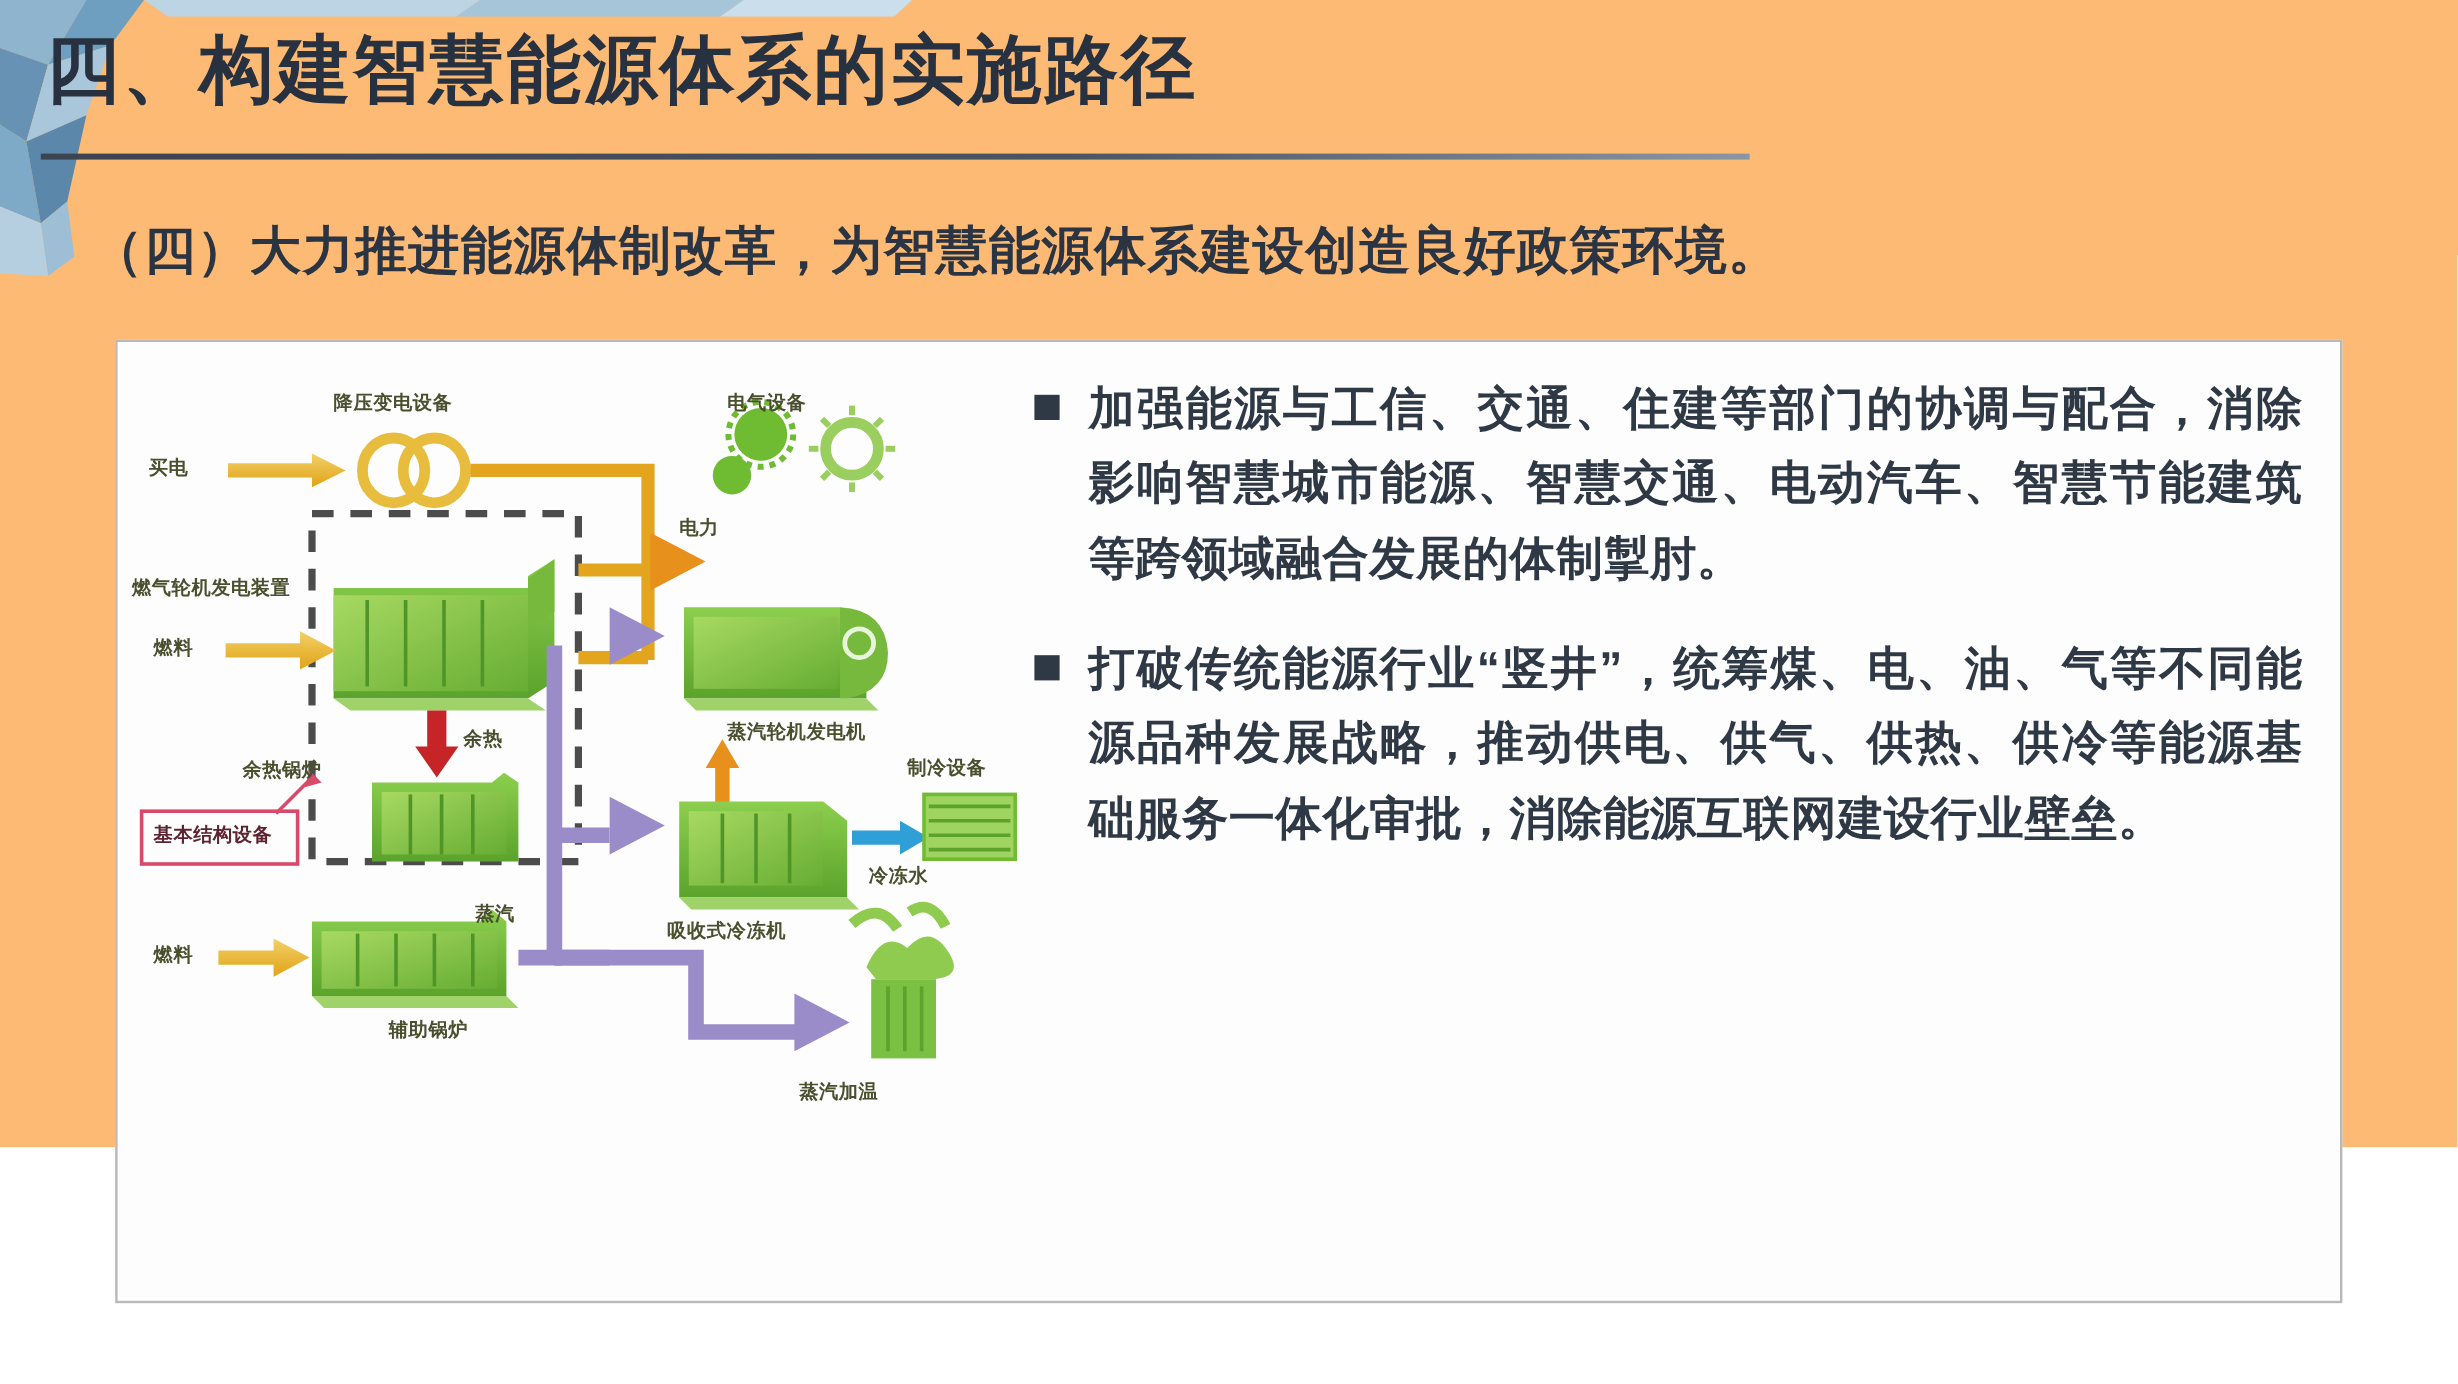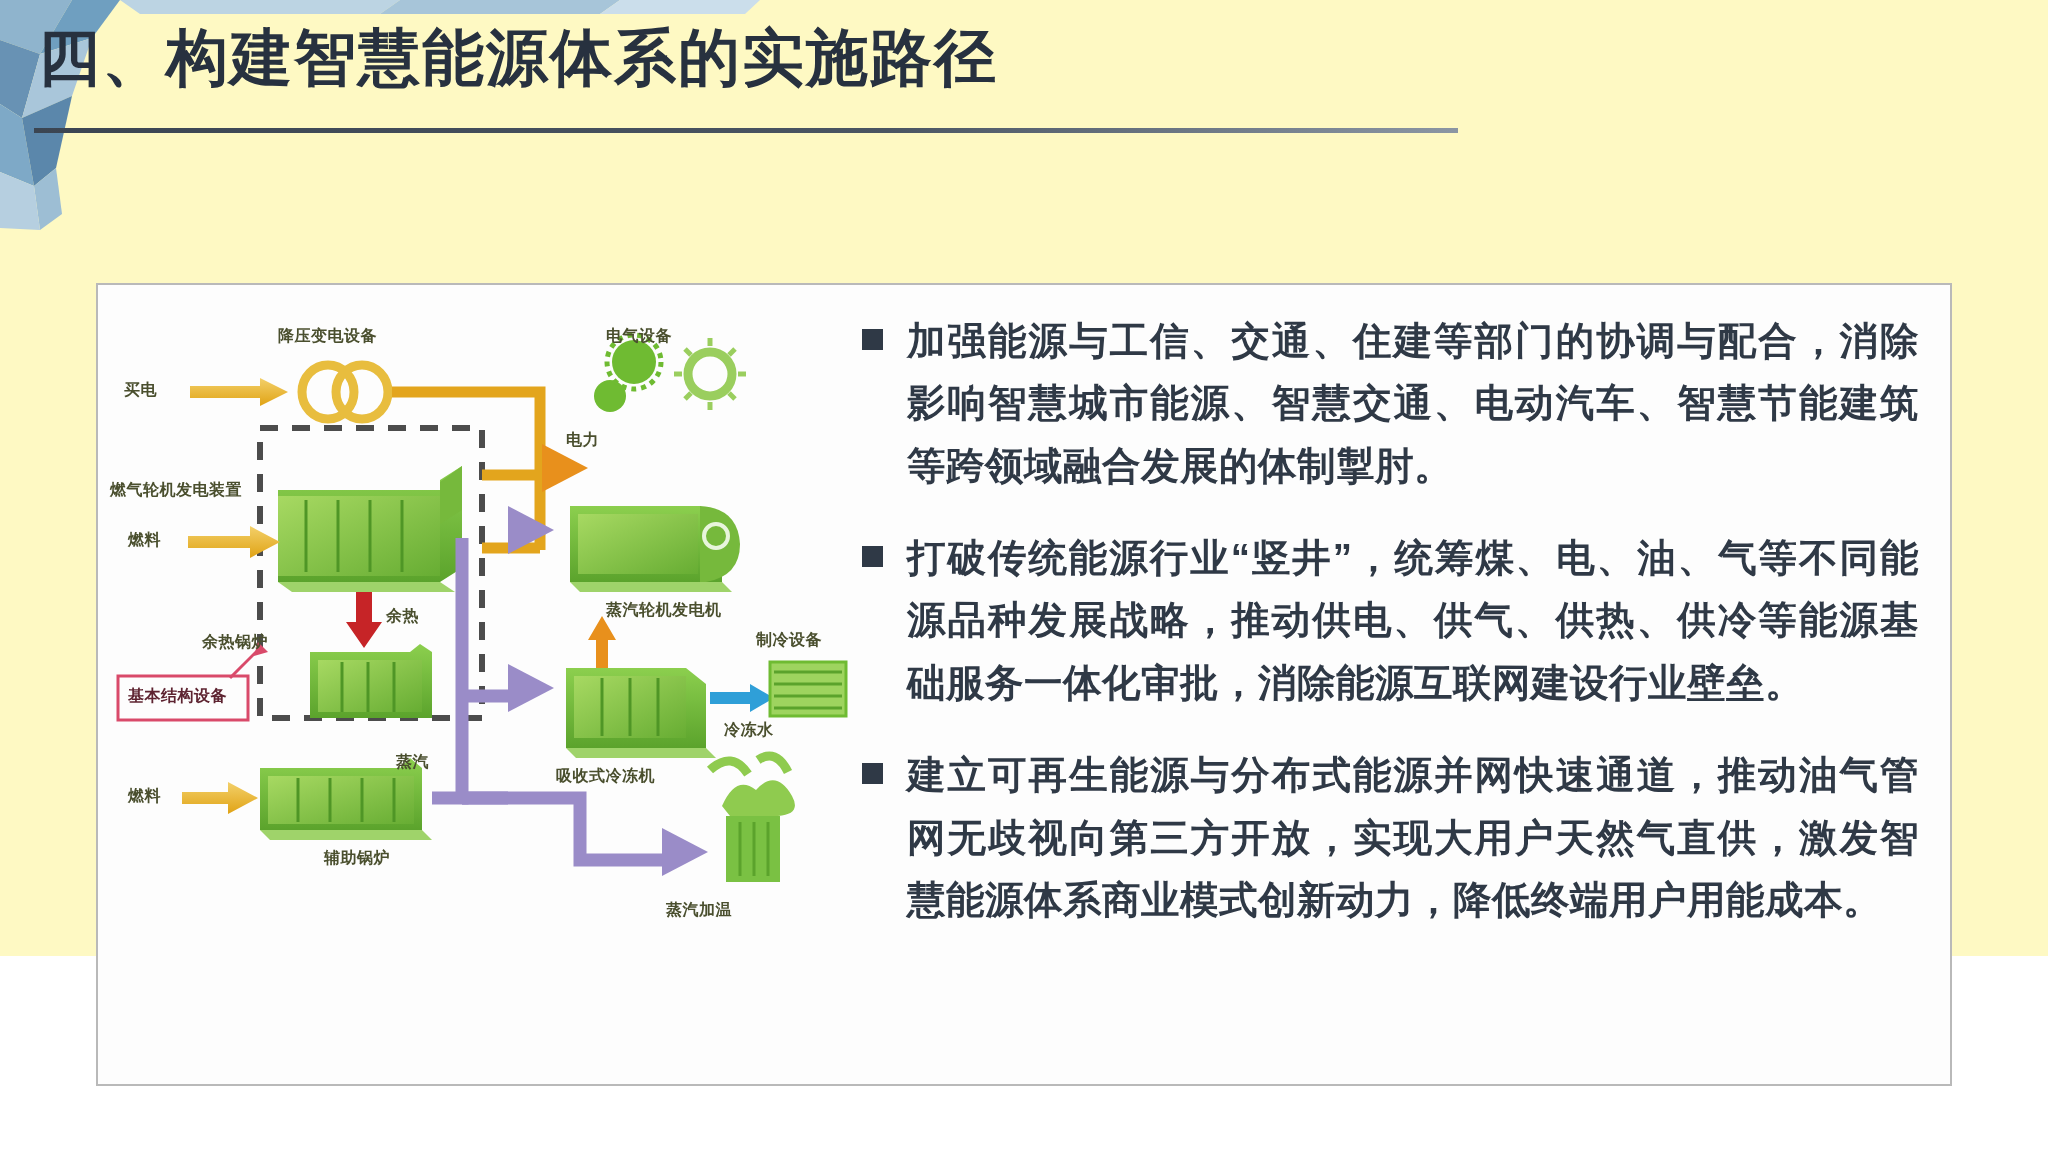--- a/index.html
+++ b/index.html
@@ -5,21 +5,21 @@
   * { box-sizing: border-box; margin: 0; padding: 0; }
   html, body {
     width: 2048px; height: 1153px;
     background: #ffffff;
     font-family: "Liberation Sans", "DejaVu Sans", sans-serif;
     overflow: hidden;
   }
   .slide {
     position: relative;
     width: 2048px; height: 956px;
-    background: #fef9c3;
+    background: #fdba74;
   }
 
   
   .deco-left {
     position: absolute; left: 0; top: 0;
     width: 120px; height: 230px;
     pointer-events: none;
   }
   .deco-top {
     position: absolute; left: 0; top: 0;
@@ -133,20 +133,21 @@
   </svg>
   <svg class="deco-top" viewBox="0 0 760 14" preserveAspectRatio="none">
     <polygon points="120,0 400,0 380,14 140,14" fill="#bcd4e3"></polygon>
     <polygon points="400,0 620,0 600,14 380,14" fill="#a7c5d9"></polygon>
     <polygon points="620,0 760,0 745,14 600,14" fill="#cbdeeb"></polygon>
   </svg>
 
   <div class="title">四、构建智慧能源体系的实施路径</div>
   <div class="title-rule"></div>
 
+  <div class="subtitle">（四）大力推进能源体制改革，为智慧能源体系建设创造良好政策环境。</div>
 
   <div class="content-frame"></div>
 
   <div class="diagram">
     <svg width="760" height="670" viewBox="0 0 760 670">
       <defs>
         <linearGradient id="ggreen" x1="0" y1="0" x2="0" y2="1">
           <stop offset="0%" stop-color="#8ccf4e"></stop>
           <stop offset="100%" stop-color="#5ba32c"></stop>
         </linearGradient>
@@ -338,20 +339,16 @@
     <div class="bullet bullet-1">
       <span class="bullet-marker"></span>
       <div class="bullet-text">加强能源与工信、交通、住建等部门的协调与配合，消除影响智慧城市能源、智慧交通、电动汽车、智慧节能建筑等跨领域融合发展的体制掣肘。</div>
     </div>
 
     <div class="bullet bullet-2">
       <span class="bullet-marker"></span>
       <div class="bullet-text">打破传统能源行业“竖井”，统筹煤、电、油、气等不同能源品种发展战略，推动供电、供气、供热、供冷等能源基础服务一体化审批，消除能源互联网建设行业壁垒。</div>
     </div>
 
-    <div class="bullet bullet-3">
-      <span class="bullet-marker"></span>
-      <div class="bullet-text">建立可再生能源与分布式能源并网快速通道，推动油气管网无歧视向第三方开放，实现大用户天然气直供，激发智慧能源体系商业模式创新动力，降低终端用户用能成本。</div>
-    </div>
 
   </div>
 
 </div>
 
 </body></html>

